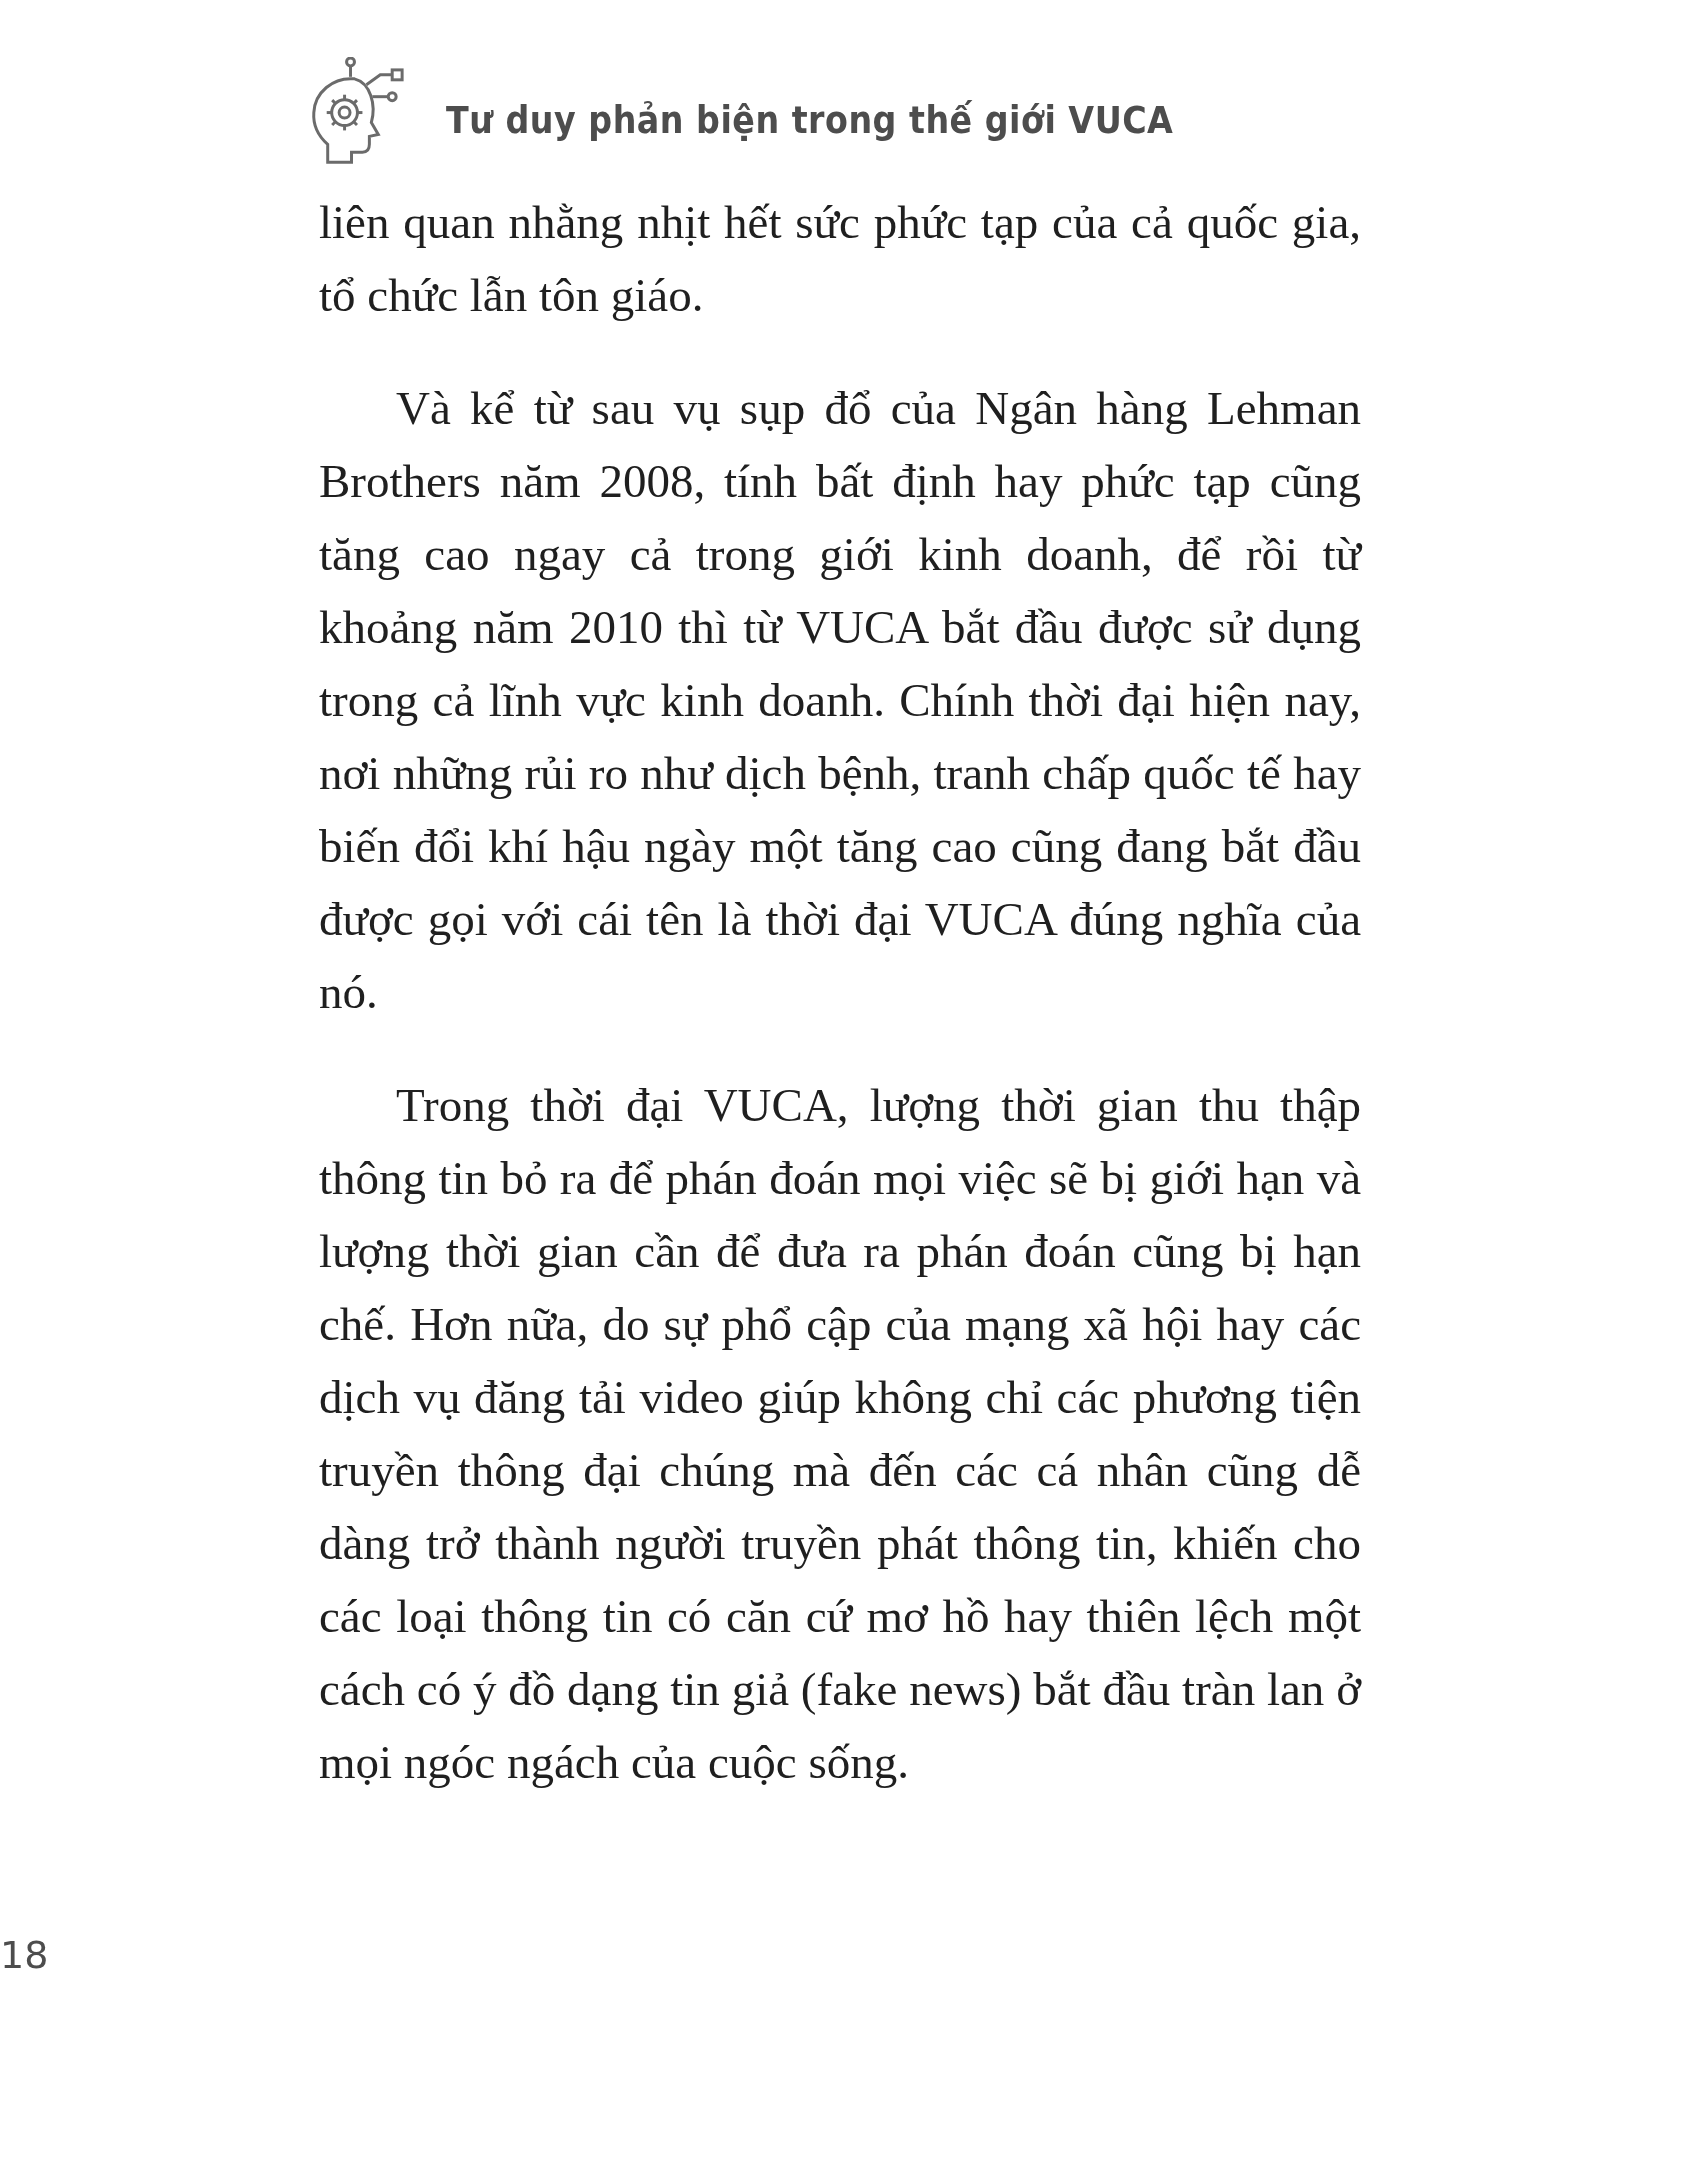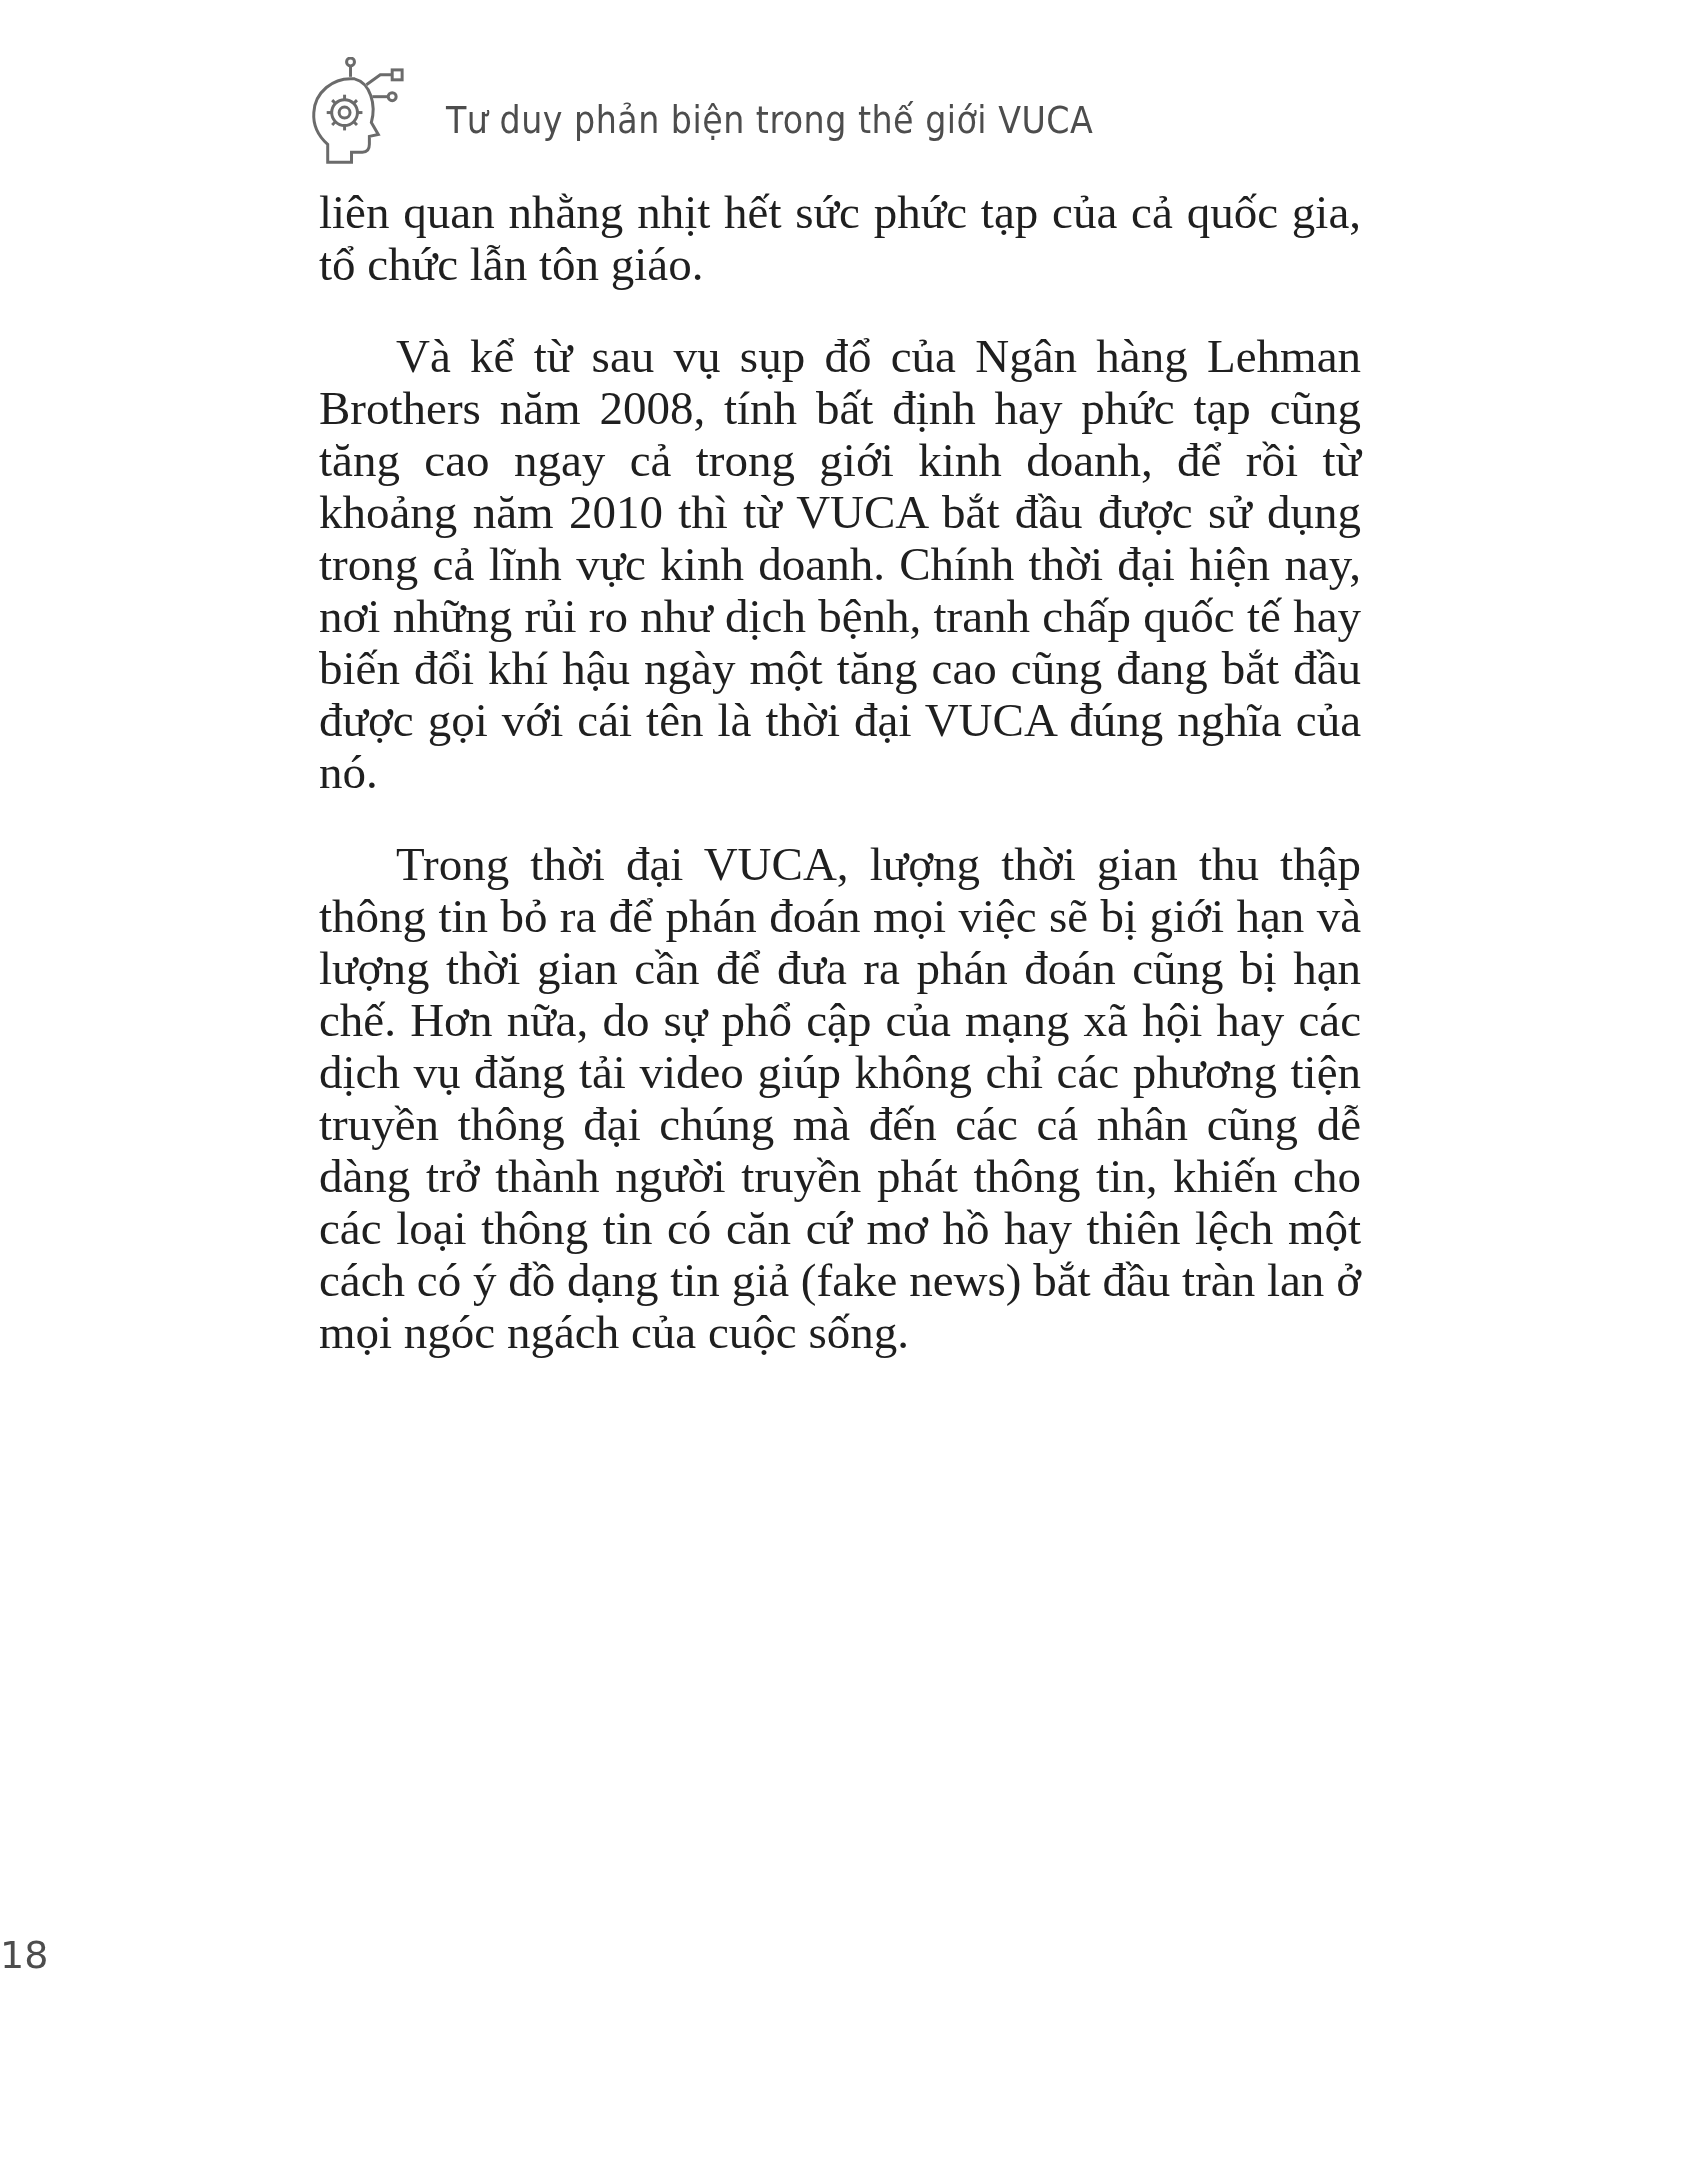--- a/index.html
+++ b/index.html
@@ -26,36 +26,36 @@
     gap: 28px;
   }
   .logo {
     width: 129px;
     height: 127px;
     flex: 0 0 auto;
   }
   .header-title {
     font-family: "DejaVu Sans", "Liberation Sans", sans-serif;
     font-size: 37px;
-    font-weight: 400;
+    font-weight: 700;
     color: #4d4d4d;
     letter-spacing: 0.5px;
     font-stretch: condensed;
     white-space: nowrap;
   }
 
   
   .content {
     position: absolute;
     left: 319px;
     top: 186px;
     width: 1042px;
     color: #1f1f1f;
     font-size: 47px;
-    line-height: 52px;
+    line-height: 73px;
     text-align: justify;
   }
   .content p {
     margin: 0 0 40px 0;
   }
   .content p.indent {
     text-indent: 77px;
   }
 
   

